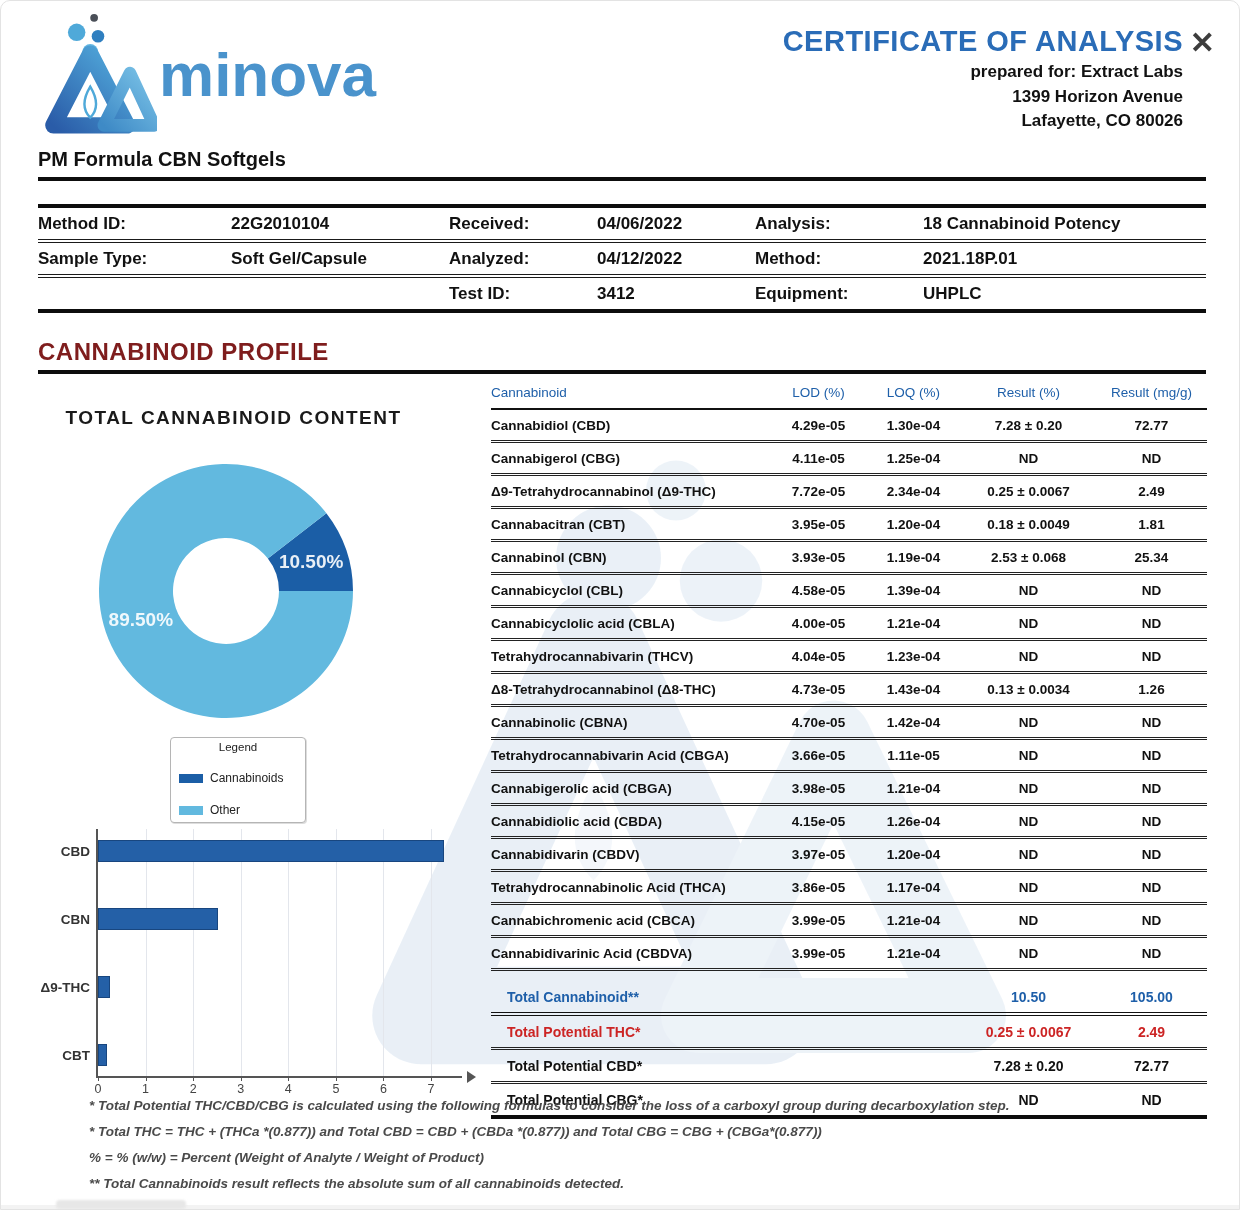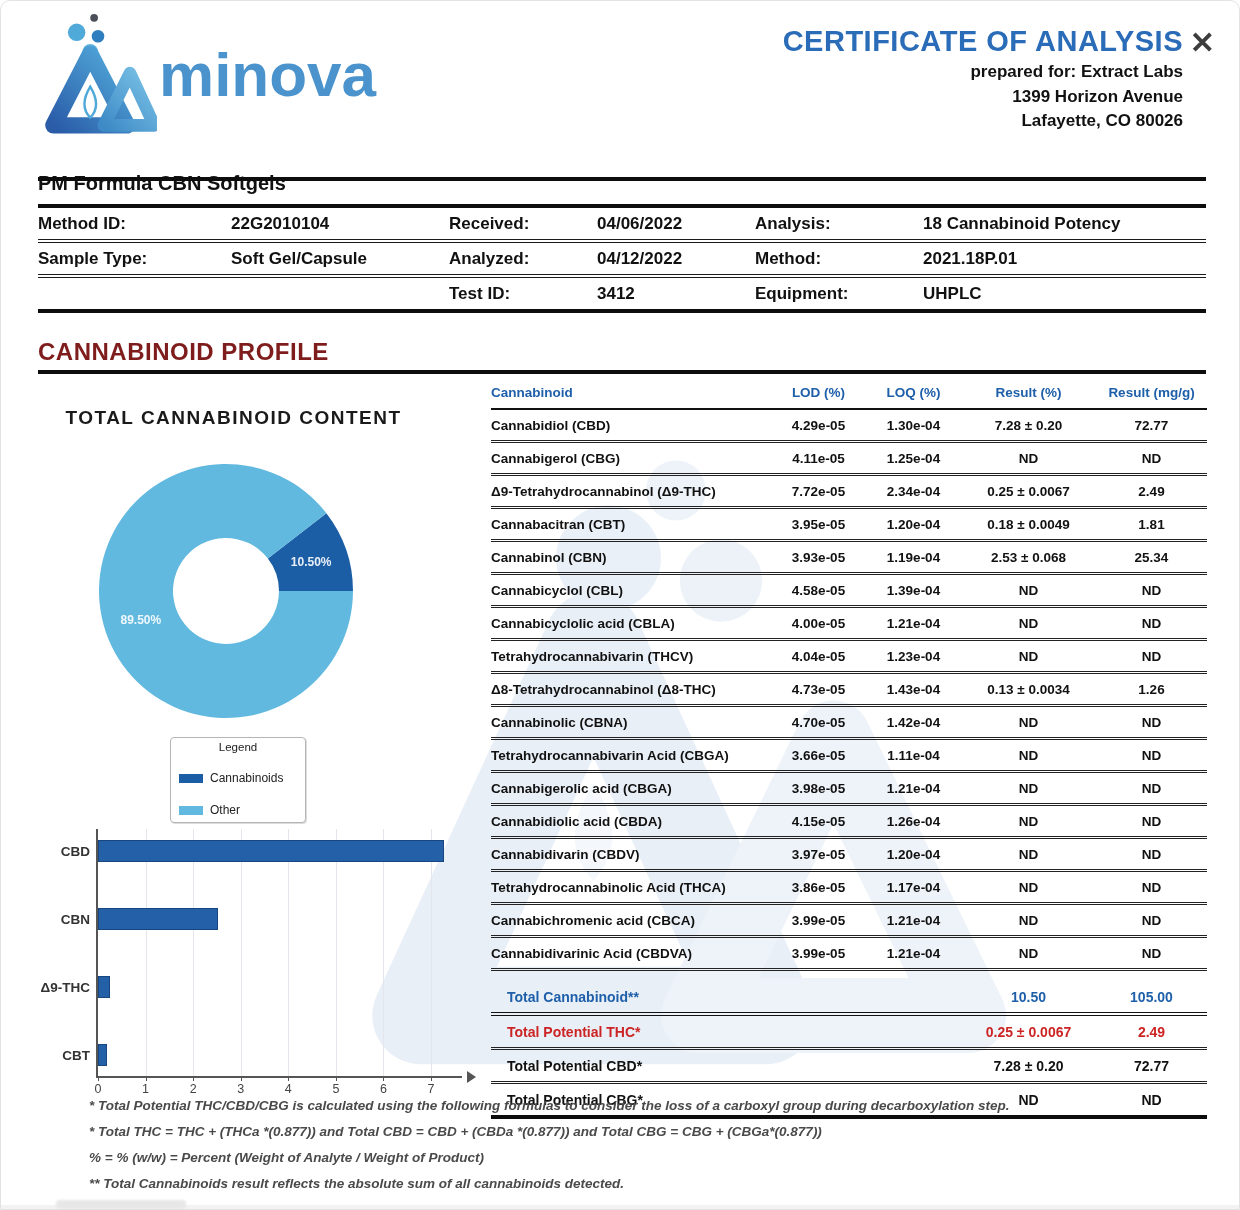--- a/index.html
+++ b/index.html
@@ -8,52 +8,52 @@
     font-family:"Liberation Sans",sans-serif;overflow:hidden;
     border:1px solid #e3e3e3;border-radius:10px 10px 0 0;box-sizing:border-box;
   }
   .abs{position:absolute;}
   
   #brand-word{left:158px;top:38px;font-size:62px;font-weight:bold;color:#4a93cc;letter-spacing:0px;}
   #coa-title{right:56px;top:24px;font-size:29px;font-weight:bold;color:#2a6cb7;letter-spacing:0.5px;}
   #close-btn{right:18px;top:26px;font-size:30px;font-weight:bold;color:#3d3d3d;cursor:pointer;line-height:1;background:none;border:none;font-family:inherit;}
   .addr{right:56px;text-align:right;font-size:17px;font-weight:bold;color:#111;}
   #addr1{top:61px;} #addr2{top:86px;} #addr3{top:110px;}
-  #product-title{left:37px;top:147px;font-size:20px;font-weight:bold;color:#111;margin-top:24px;}
+  #product-title{left:37px;top:147px;font-size:20px;font-weight:bold;color:#111;}
   .rule{left:37px;width:1168px;height:4px;background:#0d0d0d;}
   
   #batch{left:37px;top:203px;width:1168px;border-top:4px solid #0d0d0d;border-bottom:4px solid #0d0d0d;}
   .batch-row{display:grid;grid-template-columns:193px 218px 148px 158px 168px 283px;height:31px;align-items:center;}
   .batch-row.sep{border-bottom:4px double #1a1a1a;}
   .batch-row span{font-size:17px;font-weight:bold;color:#111;white-space:nowrap;}
   
   #profile-heading{left:37px;top:337px;font-size:24px;font-weight:bold;color:#7f1d1d;letter-spacing:0.5px;}
   
   #donut-title{left:60px;top:406px;width:345px;text-align:center;font-size:19px;font-weight:bold;color:#1a1a1a;letter-spacing:1.5px;}
   #donut-wrap{left:95px;top:460px;width:260px;height:260px;}
-  .pie-label{position:absolute;font-size:12px;font-weight:bold;color:rgba(255,255,255,0.9);transform:translate(-50%,-50%);white-space:nowrap;}
+  .pie-label{position:absolute;font-size:19px;font-weight:bold;color:rgba(255,255,255,0.9);transform:translate(-50%,-50%);white-space:nowrap;}
   
   #legend-box{left:169px;top:736px;width:118px;border:1px solid #b5b5b5;border-radius:4px;background:#fff;padding:3px 8px 5px 8px;box-shadow:1px 1px 0 #ddd;}
   #legend-title{font-size:11.5px;color:#222;text-align:center;margin-bottom:2px;}
   .legend-item{display:flex;align-items:center;gap:7px;margin-top:18px;}
   .legend-swatch{width:24px;height:9px;display:inline-block;}
   .legend-label{font-size:12px;color:#222;}
   
   #barchart{left:95px;top:828px;width:364px;height:247px;border-left:2px solid #555;border-bottom:2px solid #555;}
   .gridline{position:absolute;top:0;bottom:0;width:1px;background:#e3e6ec;}
   .bar{position:absolute;height:22px;border:1px solid rgba(10,40,80,0.45);box-sizing:border-box;}
   .bar-cat{position:absolute;width:72px;left:-80px;text-align:right;font-size:13.5px;font-weight:bold;color:#333;transform:translateY(-50%);}
   .tick-label{position:absolute;top:253px;transform:translateX(-50%);font-size:12.5px;color:#444;}
   .tick-mark{position:absolute;top:247px;width:1px;height:5px;background:#555;}
   #x-arrow{position:absolute;right:-14px;bottom:-7px;width:0;height:0;border-left:9px solid #555;border-top:6px solid transparent;border-bottom:6px solid transparent;}
   
   #ctable{left:490px;top:376px;width:716px;}
   .t-grid{display:grid;grid-template-columns:280px 95px 95px 135px 111px;align-items:center;}
   #ctable-header{height:31px;border-bottom:2px solid #111;}
-  #ctable-header span{font-size:13.5px;font-weight:bold;color:#1e5fa9;}
+  #ctable-header span{font-size:13.5px;font-weight:normal;color:#1e5fa9;}
   .t-row{height:30px;border-bottom:3px double #222;}
   .cell-name{font-size:13.5px;font-weight:bold;color:#111;text-align:left;white-space:nowrap;}
   .cell-num{font-size:13.5px;font-weight:bold;color:#111;text-align:center;white-space:nowrap;}
   #totals{margin-top:10px;}
   .total-row{height:31px;grid-template-columns:470px 135px 111px;display:grid;align-items:center;}
   .total-row .cell-name{font-size:14px;margin-left:16px;}
   .total-row .cell-num{font-size:14px;}
   #total-row-0{border-bottom:4px double #111;}
   #total-row-0 .cell-name,#total-row-0 .cell-num{color:#1e5fa9;}
   #total-row-1{border-bottom:3px double #222;}
@@ -284,21 +284,21 @@
       <span class="cell-name">Cannabinolic (CBNA)</span>
       <span class="cell-num">4.70e-05</span>
       <span class="cell-num">1.42e-04</span>
       <span class="cell-num">ND</span>
       <span class="cell-num">ND</span>
     </div>
 
     <div class="t-grid t-row">
       <span class="cell-name">Tetrahydrocannabivarin Acid (CBGA)</span>
       <span class="cell-num">3.66e-05</span>
-      <span class="cell-num">1.11e-04</span>
+      <span class="cell-num">1.11e-05</span>
       <span class="cell-num">ND</span>
       <span class="cell-num">ND</span>
     </div>
 
     <div class="t-grid t-row">
       <span class="cell-name">Cannabigerolic acid (CBGA)</span>
       <span class="cell-num">3.98e-05</span>
       <span class="cell-num">1.21e-04</span>
       <span class="cell-num">ND</span>
       <span class="cell-num">ND</span>

